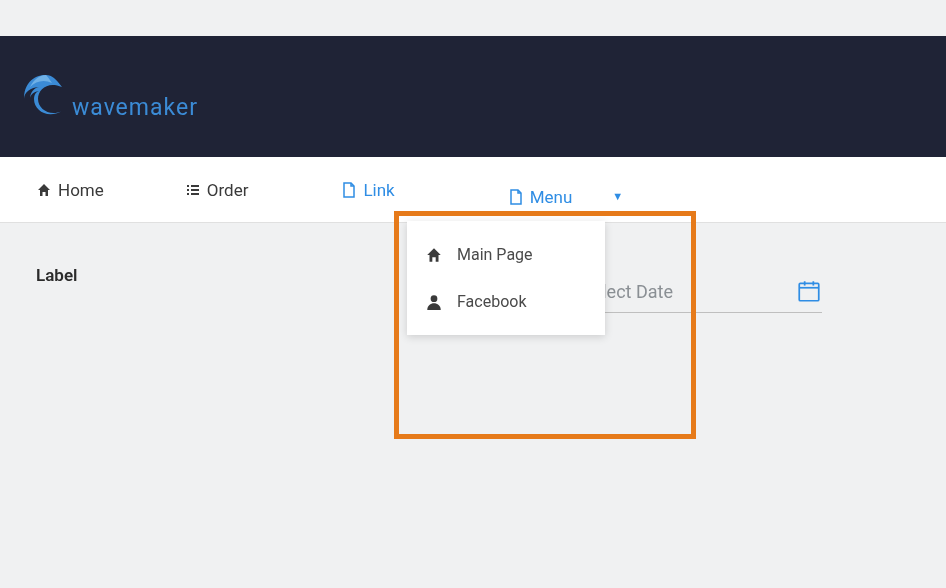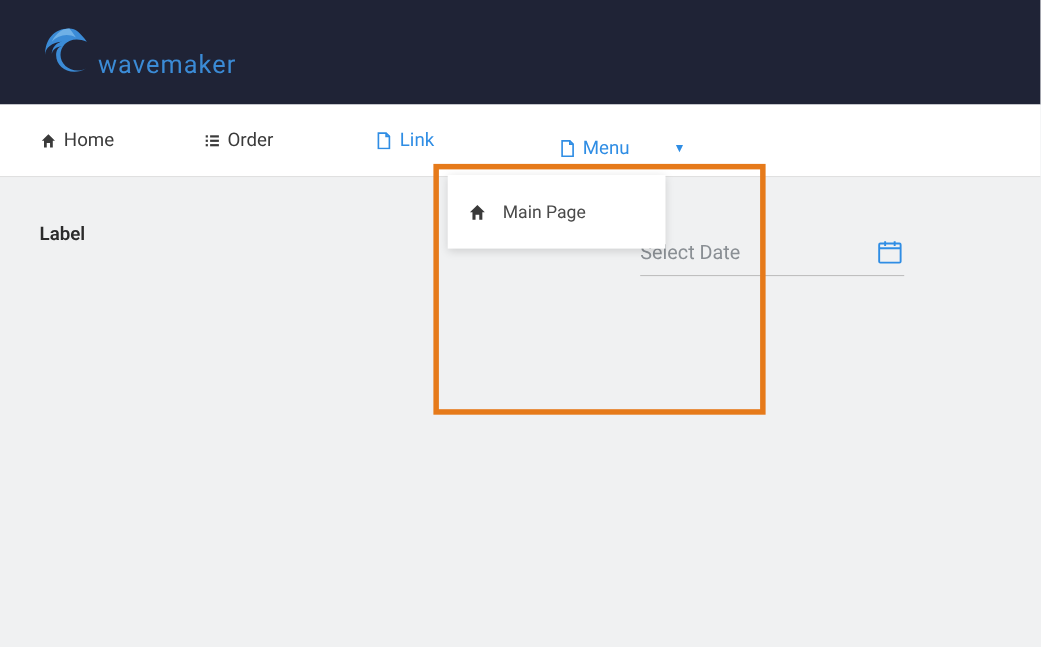--- a/index.html
+++ b/index.html
@@ -5,24 +5,25 @@
   * { box-sizing: border-box; margin: 0; padding: 0; }
   body {
     font-family: -apple-system, BlinkMacSystemFont, "Segoe UI", Roboto, Arial, sans-serif;
     background: #f0f1f2;
     width: 946px;
     height: 588px;
     overflow: hidden;
   }
   .header-bar {
     background: #1f2336;
-    height: 95px;
-    display: flex;
-    align-items: center;
-    padding-left: 35px;
+    height: 121px;
+    display: flex;
+    align-items: center;
+    padding-left: 18px;
+    margin-top: 36px;
   }
   .logo {
     display: flex;
     align-items: center;
     gap: 2px;
   }
   .logo-text {
     color: #3b8bd6;
     font-size: 23px;
     letter-spacing: 1px;
@@ -190,16 +191,25 @@
 
   <div class="dropdown-panel">
     <div class="dd-item">
       <span>
         <svg width="18" height="18" viewBox="0 0 16 16" fill="#3a3a3a">
             <path d="M8 2 L14 8 L12 8 L12 14 L9.5 14 L9.5 10 L6.5 10 L6.5 14 L4 14 L4 8 L2 8 Z"></path>
           </svg>
       </span>
       <span>Main Page</span>
     </div>
+    <div class="dd-item">
+      <span>
+        <svg width="18" height="18" viewBox="0 0 16 16" fill="#3a3a3a">
+            <circle cx="8" cy="5" r="3"></circle>
+            <path d="M2 15 C2 11 5 9 8 9 C11 9 14 11 14 15 Z"></path>
+          </svg>
+      </span>
+      <span>Facebook</span>
+    </div>
   </div>
 
   <div class="dropdown-highlight"></div>
 </div>
 
 </body></html>

